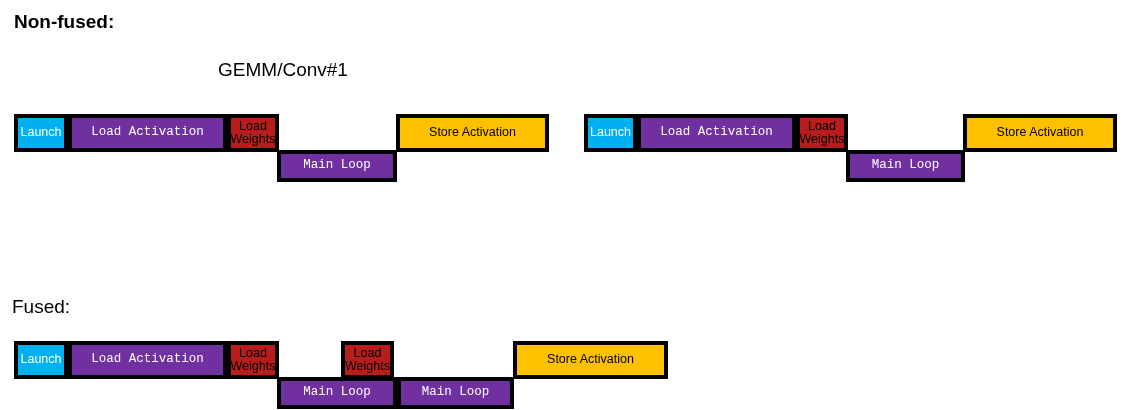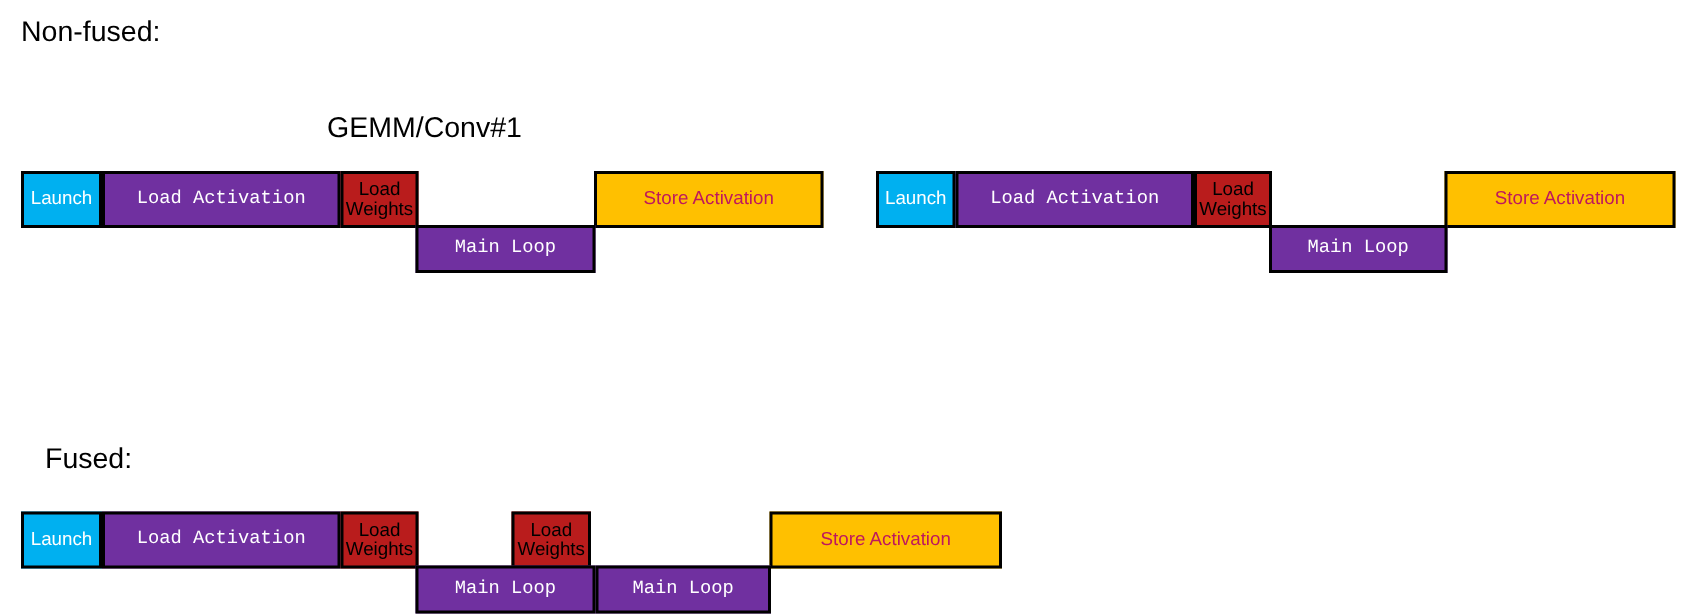--- a/index.html
+++ b/index.html
@@ -26,54 +26,54 @@
     position: absolute;
     font-size: 19px;
     color: #000000;
     white-space: nowrap;
     text-align: center;
     line-height: 1;
   }
   .bar {
     position: absolute;
     box-sizing: border-box;
-    border: 2px solid #000000;
+    border: 4px solid #000000;
     display: flex;
     align-items: center;
     justify-content: center;
     text-align: center;
     font-size: 12.5px;
     line-height: 1.05;
     white-space: pre-line;
     overflow: hidden;
   }
   .bar.cyan   { background: #00B0F0; color: #ffffff; }
   .bar.purple { background: #7030A0; color: #ffffff; font-family: Liberation Mono, monospace; }
   .bar.yellow { background: #b91c1c; color: #000000; }
-  .bar.orange { background: #FFC000; color: #be185d; }
+  .bar.orange { background: #FFC000; color: #000000; }
 </style>
 </head>
 <body>
 
 <div id="canvas" style="width: 1137px; height: 410px; background: rgb(255, 255, 255);">
-    <div class="section-label" style="left: 14px; top: 12px;">Non-fused:</div>
-    <div class="group-title" style="left: 203px; top: 76px; width: 160px;">GEMM/Conv#1</div>
+    <div class="section-label" style="left: 14px; top: 12px; font-weight: bold;">Non-fused:</div>
+    <div class="group-title" style="left: 203px; top: 60px; width: 160px;">GEMM/Conv#1</div>
     <div class="bar cyan" style="left: 14px; top: 114px; width: 54px; height: 38px;">Launch</div>
     <div class="bar purple" style="left: 68px; top: 114px; width: 159px; height: 38px;">Load Activation</div>
     <div class="bar yellow" style="left: 227px; top: 114px; width: 52px; height: 38px;">Load
 Weights</div>
     <div class="bar orange" style="left: 396px; top: 114px; width: 153px; height: 38px;">Store Activation</div>
     <div class="bar purple" style="left: 277px; top: 150px; width: 120px; height: 32px;">Main Loop</div>
     <div class="bar cyan" style="left: 584px; top: 114px; width: 53px; height: 38px;">Launch</div>
     <div class="bar purple" style="left: 637px; top: 114px; width: 159px; height: 38px;">Load Activation</div>
     <div class="bar yellow" style="left: 796px; top: 114px; width: 52px; height: 38px;">Load
 Weights</div>
     <div class="bar orange" style="left: 963px; top: 114px; width: 154px; height: 38px;">Store Activation</div>
     <div class="bar purple" style="left: 846px; top: 150px; width: 119px; height: 32px;">Main Loop</div>
-    <div class="section-label" style="left: 30px; top: 297px;">Fused:</div>
+    <div class="section-label" style="left: 12px; top: 297px;">Fused:</div>
     <div class="bar cyan" style="left: 14px; top: 341px; width: 54px; height: 38px;">Launch</div>
     <div class="bar purple" style="left: 68px; top: 341px; width: 159px; height: 38px;">Load Activation</div>
     <div class="bar yellow" style="left: 227px; top: 341px; width: 52px; height: 38px;">Load
 Weights</div>
     <div class="bar yellow" style="left: 341px; top: 341px; width: 53px; height: 38px;">Load
 Weights</div>
     <div class="bar orange" style="left: 513px; top: 341px; width: 155px; height: 38px;">Store Activation</div>
     <div class="bar purple" style="left: 277px; top: 377px; width: 120px; height: 32px;">Main Loop</div>
     <div class="bar purple" style="left: 397px; top: 377px; width: 117px; height: 32px;">Main Loop</div>
   </div>

